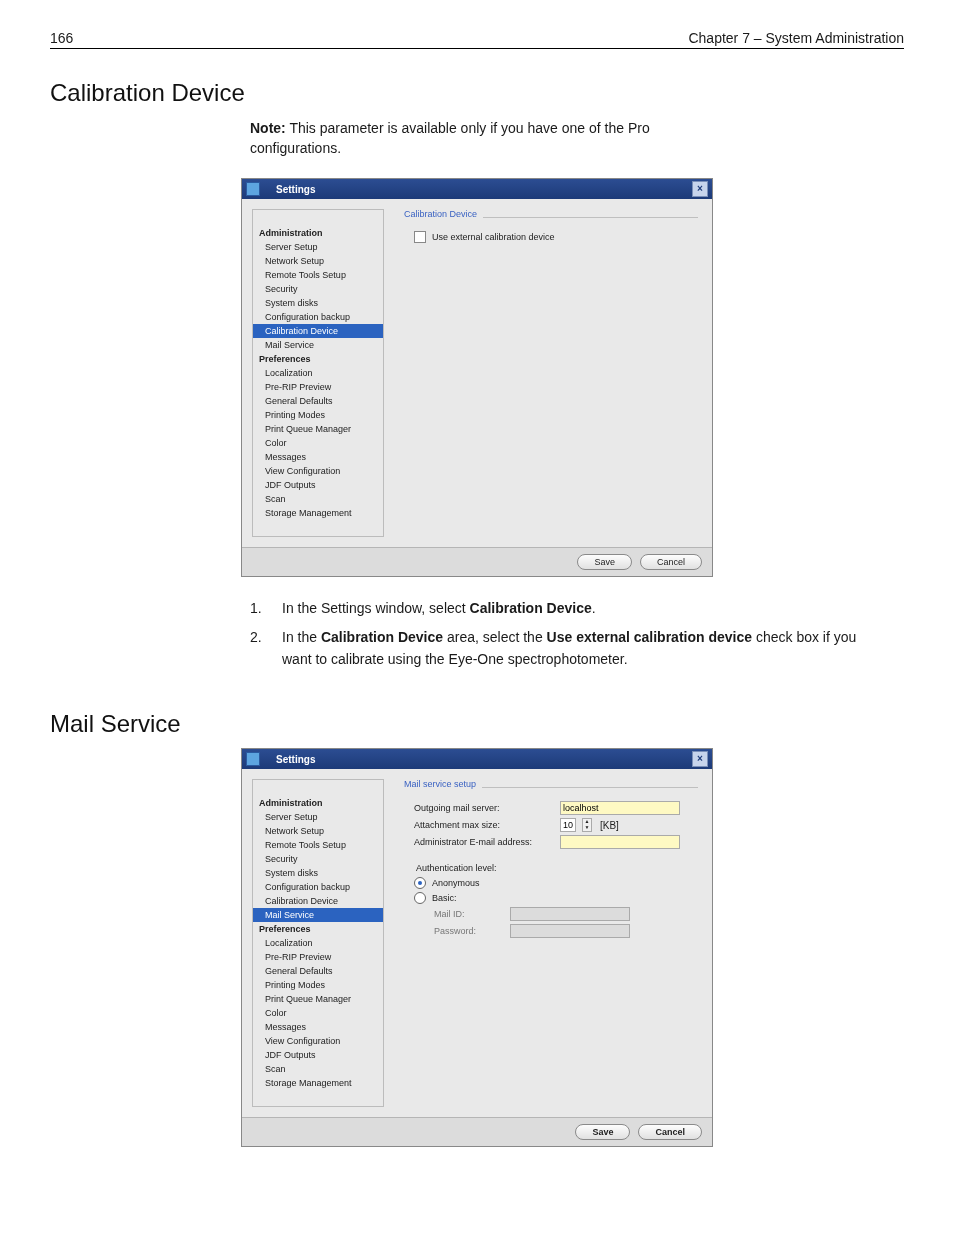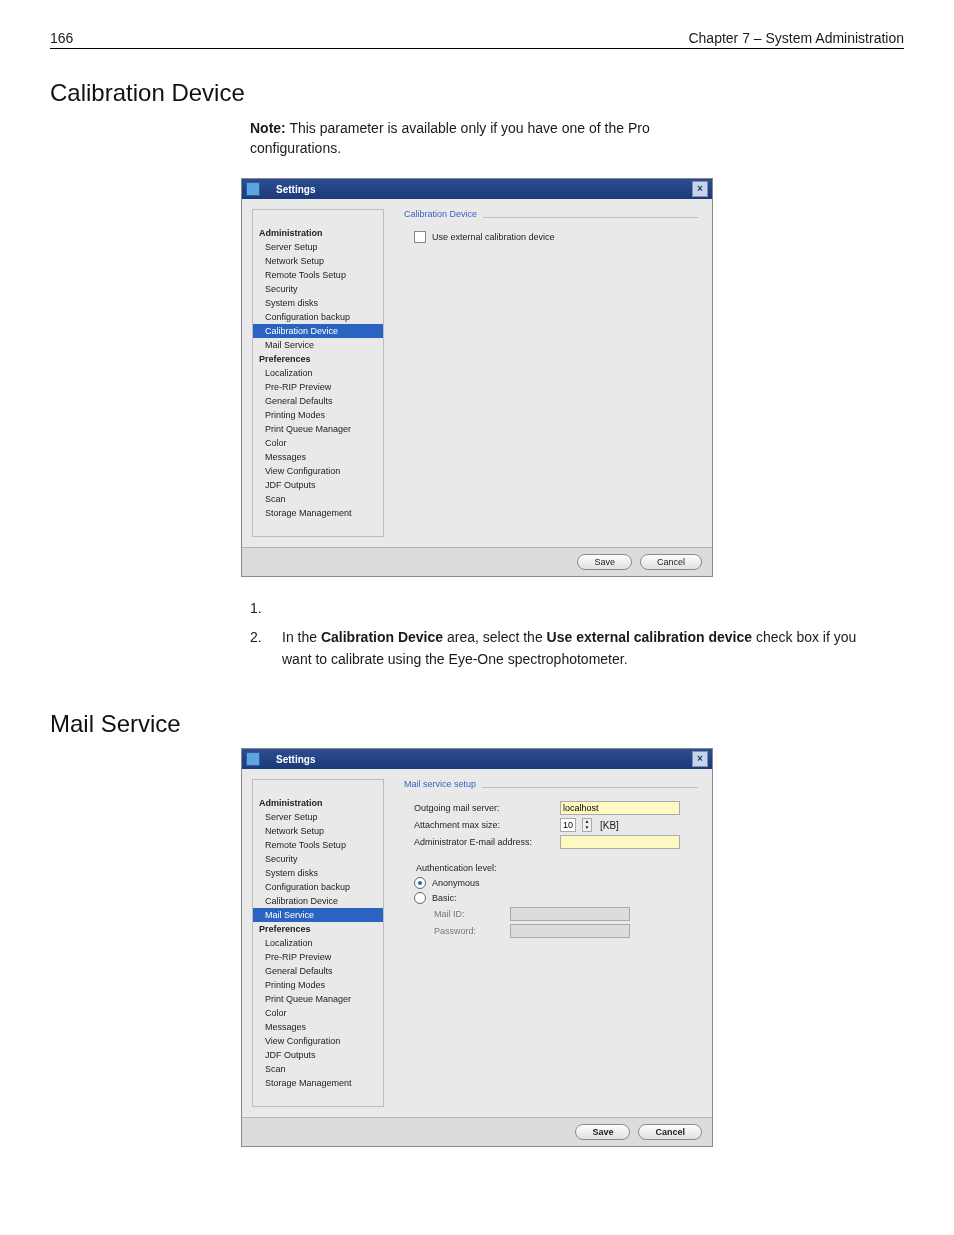--- a/index.html
+++ b/index.html
@@ -247,20 +247,23 @@
   </div>
   <div class="shot-footer">
     <div class="btn">Save</div>
     <div class="btn">Cancel</div>
   </div>
 </div>
 
 <div class="instr">
   <div class="instr-row">
     <div class="num">1.</div>
+    <div class="txt">
+      <span>In the Settings window, select </span><span class="b">Calibration Device</span><span>.</span>
+    </div>
   </div>
   <div class="instr-row">
     <div class="num">2.</div>
     <div class="txt">
       <span>In the </span><span class="b">Calibration Device</span><span> area, select the </span><span class="b">Use external calibration device</span><span> check box if you want to calibrate using the Eye-One spectrophotometer.</span>
     </div>
   </div>
 </div>
 
 <h2 class="section" style="margin-top:40px;">Mail Service</h2>

